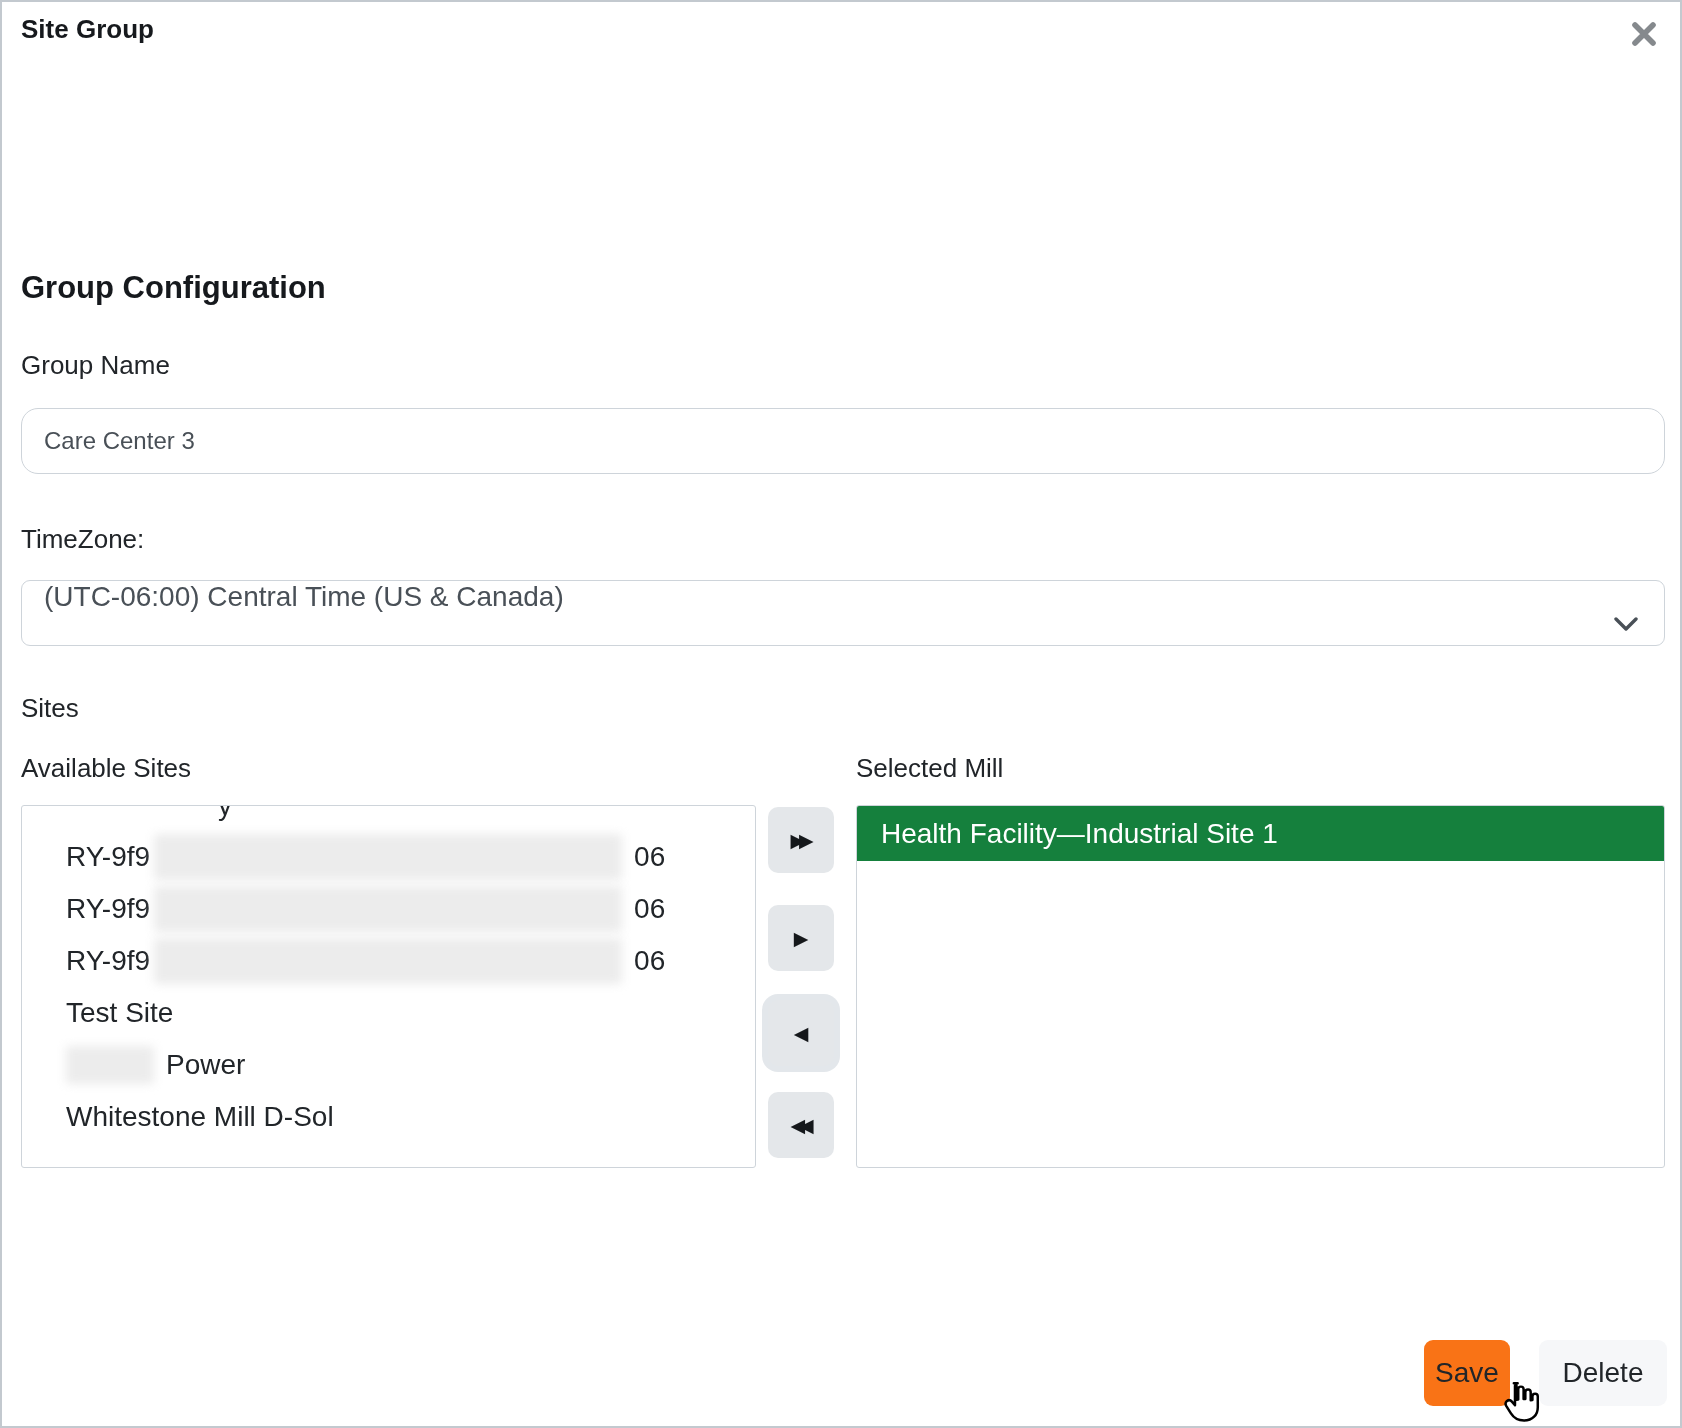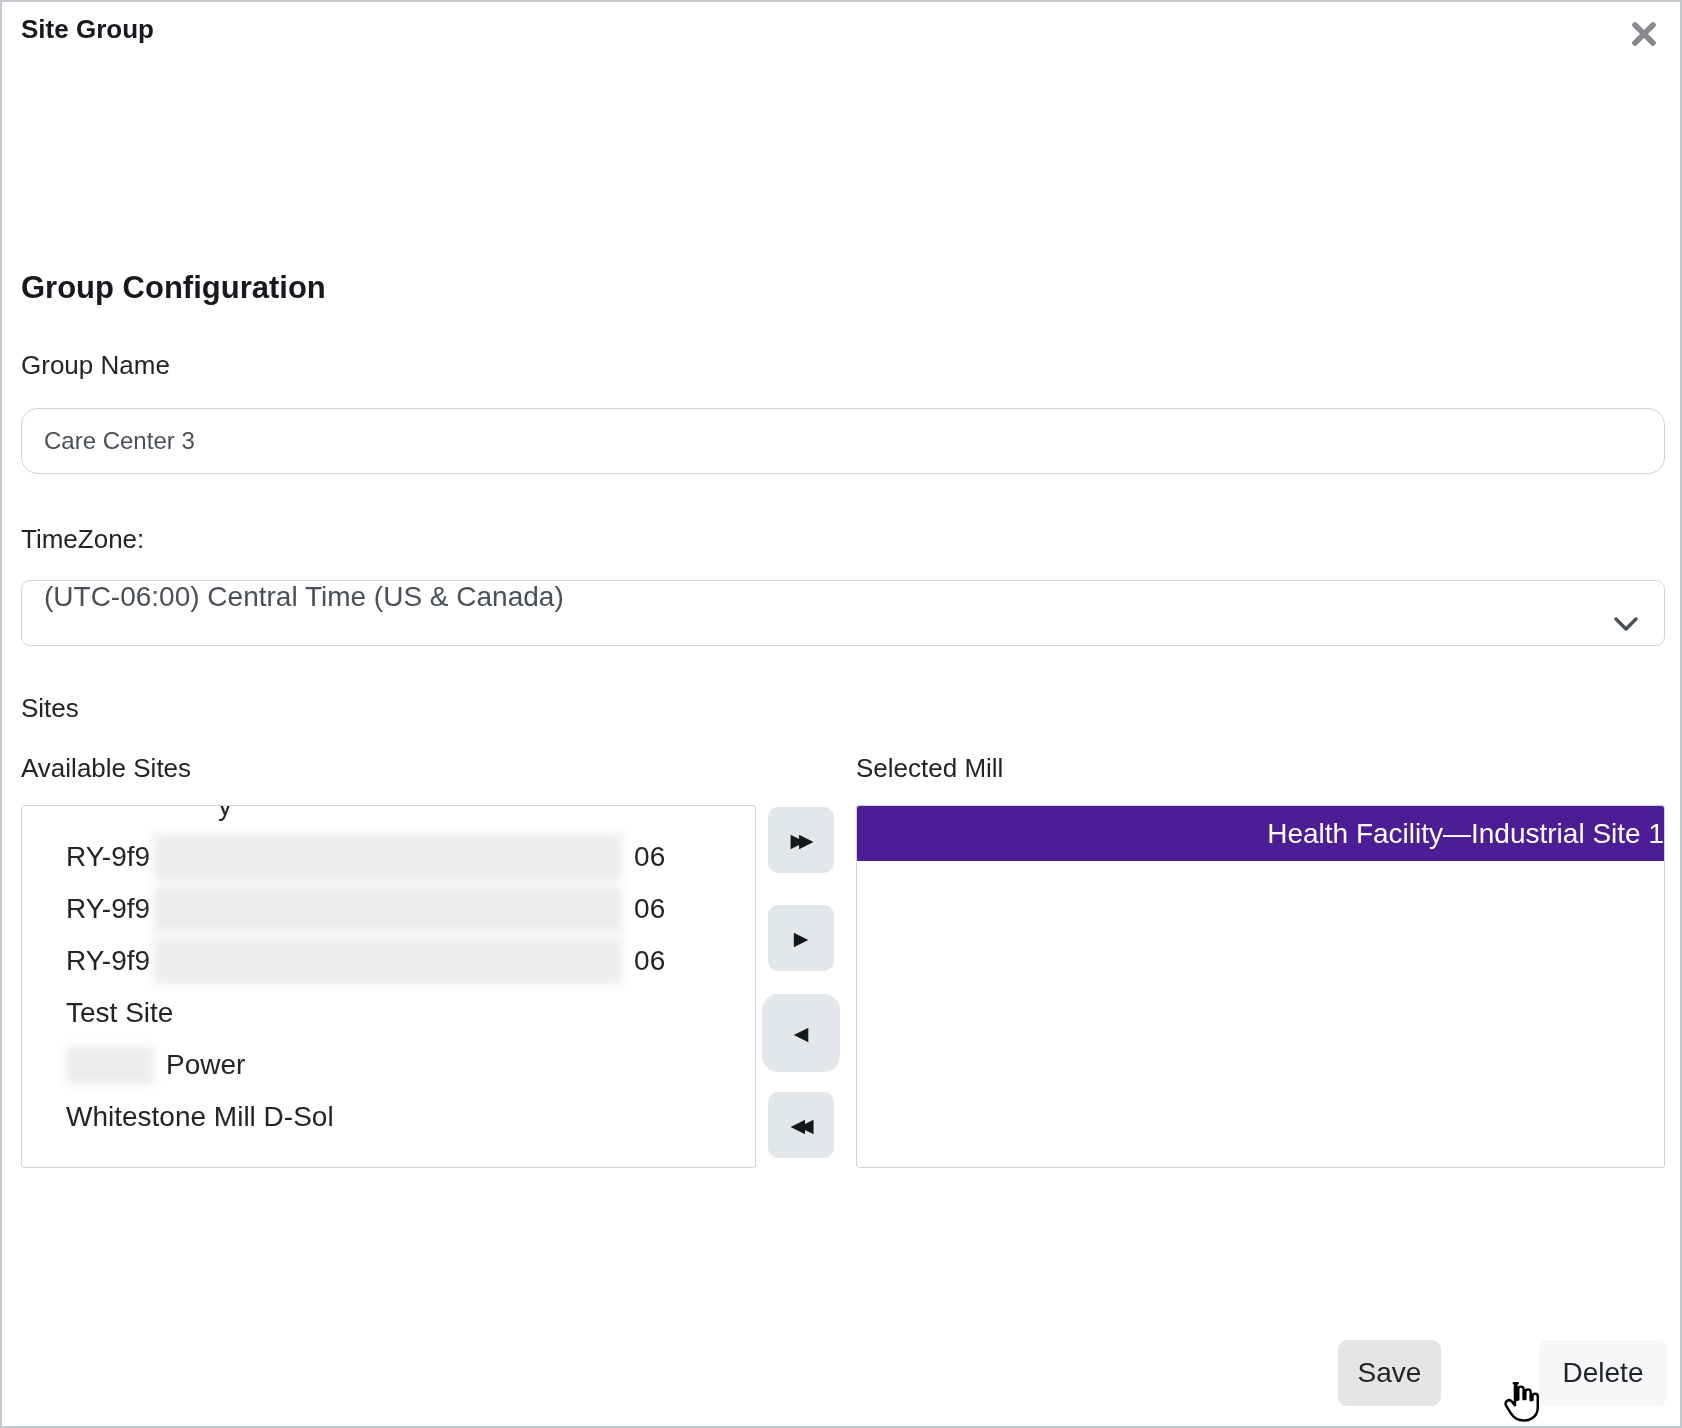--- a/index.html
+++ b/index.html
@@ -26,34 +26,34 @@
   .listbox{position:absolute;top:803px;height:363px;box-sizing:border-box;background:#fff;
            border:1px solid #ced4da;border-radius:3px;overflow:hidden;}
   .listbox.avail{left:19px;width:735px;}
   .listbox.sel{left:854px;width:809px;}
   .list-item{height:52px;display:flex;align-items:center;padding-left:44px;font-size:28px;
              color:#212529;white-space:nowrap;cursor:pointer;}
   .list-item.partial-top{height:25px;overflow:hidden;align-items:flex-start;padding-left:196px;}
   .list-item.partial-top .frag{margin-top:-16px;display:block;}
   .sel-item{height:55px;display:flex;align-items:center;padding-left:24px;font-size:28px;
             cursor:pointer;}
-  .sel-item.active{background:#4c1d95;color:#ffffff;justify-content:flex-end;}
+  .sel-item.active{background:#15803d;color:#ffffff;}
   .redact{display:inline-block;background:#ececec;filter:blur(5px);border-radius:3px;
           vertical-align:middle;}
   .redact-lg{width:468px;height:46px;margin:0 12px 0 4px;}
   .redact-sm{width:88px;height:38px;}
   .redact-gap{margin-right:12px;}
   .xfer-btn{position:absolute;left:766px;width:66px;height:66px;background:#e4e7ea;border:none;
             border-radius:10px;display:flex;align-items:center;justify-content:center;
             font-size:19px;color:#15181b;cursor:pointer;font-family:"Liberation Sans",sans-serif;}
   .xfer-btn .glyph{letter-spacing:-6px;margin-right:4px;}
   .xfer-btn.focus-ring{box-shadow:0 0 0 6px rgba(168,180,192,0.32);}
   .footer-btn{position:absolute;top:1338px;height:66px;border:none;border-radius:9px;
               font-size:28px;color:#212529;cursor:pointer;font-family:"Liberation Sans",sans-serif;}
-  .save-btn{left:1336px;width:103px;background:#e5e5e5;}
+  .save-btn{left:1422px;width:86px;background:#f97316;}
   .delete-btn{left:1537px;width:128px;background:#f6f7f9;}
   .cursor-hand{position:absolute;left:1494px;top:1376px;pointer-events:none;}
 </style>
 </head>
 <body>
 
 <div class="page">
 
   <div class="dlg-title">Site Group</div>
 

